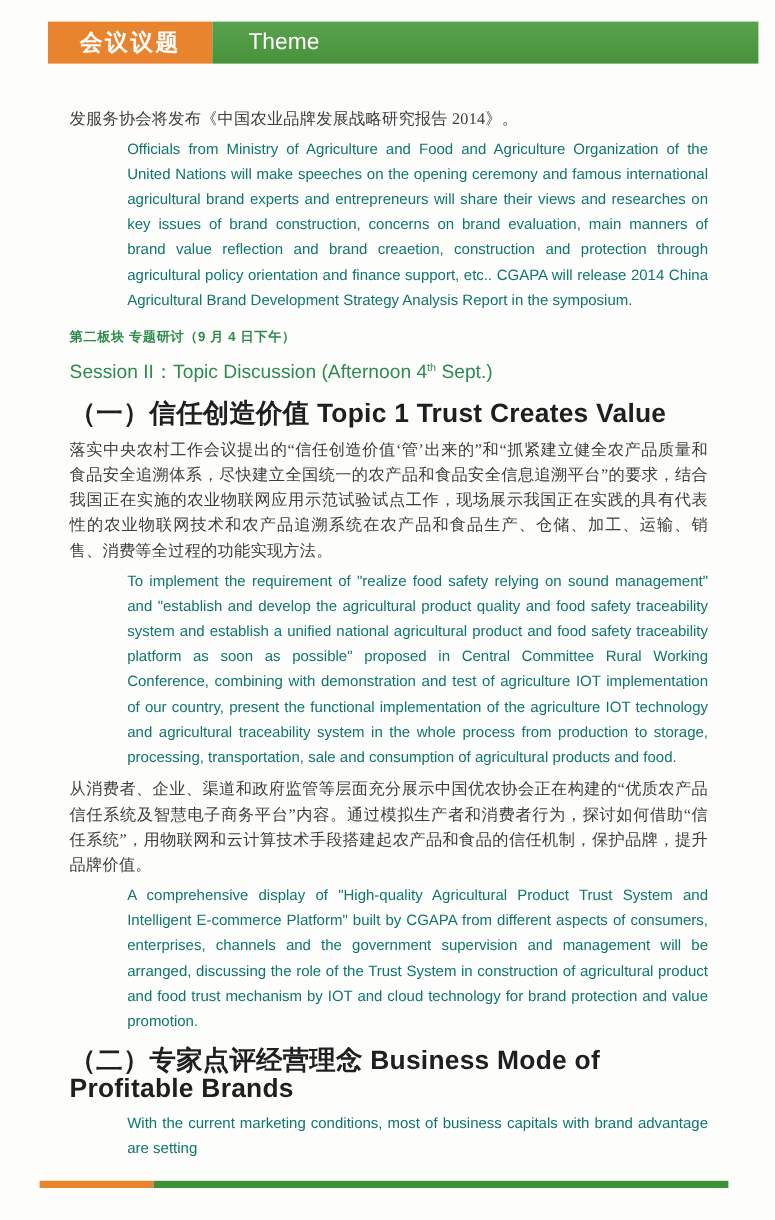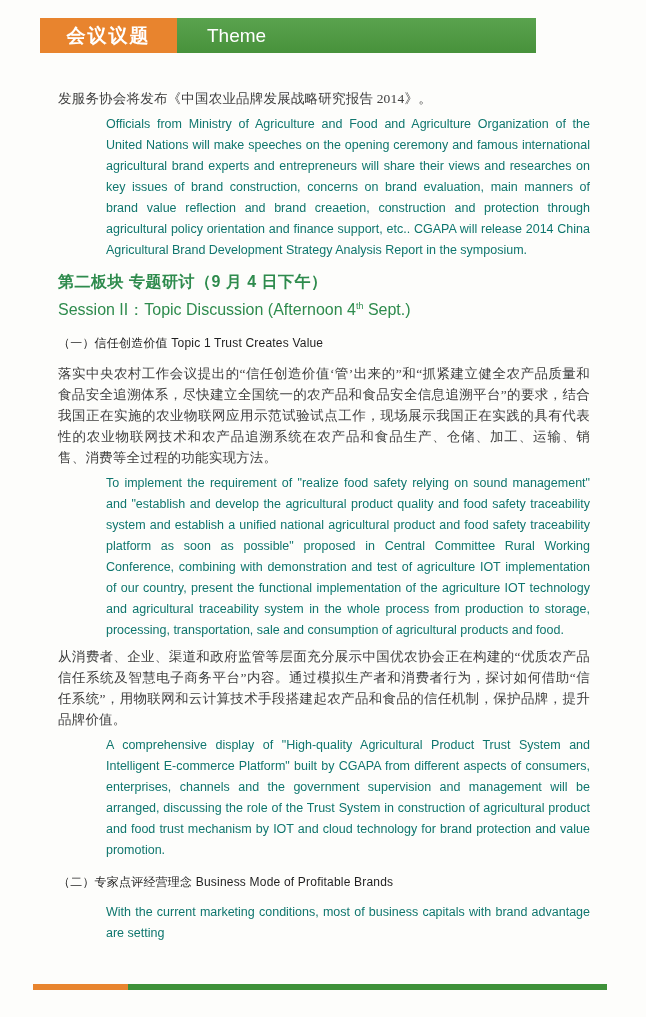--- a/index.html
+++ b/index.html
@@ -5,45 +5,45 @@
   html,body{margin:0;padding:0;}
   body{
     width:646px;height:1017px;position:relative;overflow:hidden;
     background:#fdfdfb;
     font-family:"Liberation Sans","DejaVu Sans",sans-serif;
     -webkit-font-smoothing:antialiased;
   }
   .page{position:absolute;inset:0;}
 
   
-  .header-banner{position:absolute;top:18px;left:40px;height:35px;width:496px;display:flex;}
+  .header-banner{position:absolute;top:18px;left:40px;height:35px;width:592px;display:flex;}
   .header-tab{
     width:137px;height:35px;display:flex;align-items:center;justify-content:center;
     color:#fff;font-size:19px;font-weight:bold;letter-spacing:2px;
   }
   .header-bar{
     flex:1;height:35px;display:flex;align-items:center;
     color:#fff;font-size:19px;font-weight:normal;padding-left:30px;box-sizing:border-box;
     background-image:linear-gradient(180deg, rgba(255,255,255,.08), rgba(0,0,0,.06));
   }
 
   
   .content{position:absolute;left:58px;top:88px;width:532px;color:#3e3e3e;}
   p.para{margin:0 0 5px 0;text-align:justify;}
   p.zh{font-size:13.5px;line-height:21px;letter-spacing:0.2px;font-family:Liberation Serif, serif;}
   p.en{font-size:12.5px;line-height:21px;color:#0f766e;margin-left:48px;}
 
   .session-heading{margin:8px 0 10px 0;}
-  .session-line-cn{font-size:16px;font-weight:bold;line-height:25px;letter-spacing:0.5px;}
+  .session-line-cn{font-size:11px;font-weight:bold;line-height:25px;letter-spacing:0.5px;}
   .session-line-en{font-size:16px;line-height:25px;}
   .session-line-en sup{font-size:9px;}
 
   h2.topic-heading{
-    margin:10px 0 8px 0;font-size:12px;line-height:23px;
-    color:#1f1f1f;font-weight:normal;letter-spacing:0.2px;
+    margin:10px 0 8px 0;font-size:22px;line-height:23px;
+    color:#1f1f1f;font-weight:bold;letter-spacing:0.2px;
   }
 
   
   .footer-rule{position:absolute;top:984px;left:33px;height:6px;width:574px;display:flex;}
   .footer-orange{width:95px;height:6px;}
   .footer-green{flex:1;height:6px;}
 </style>
 </head>
 <body>
 

